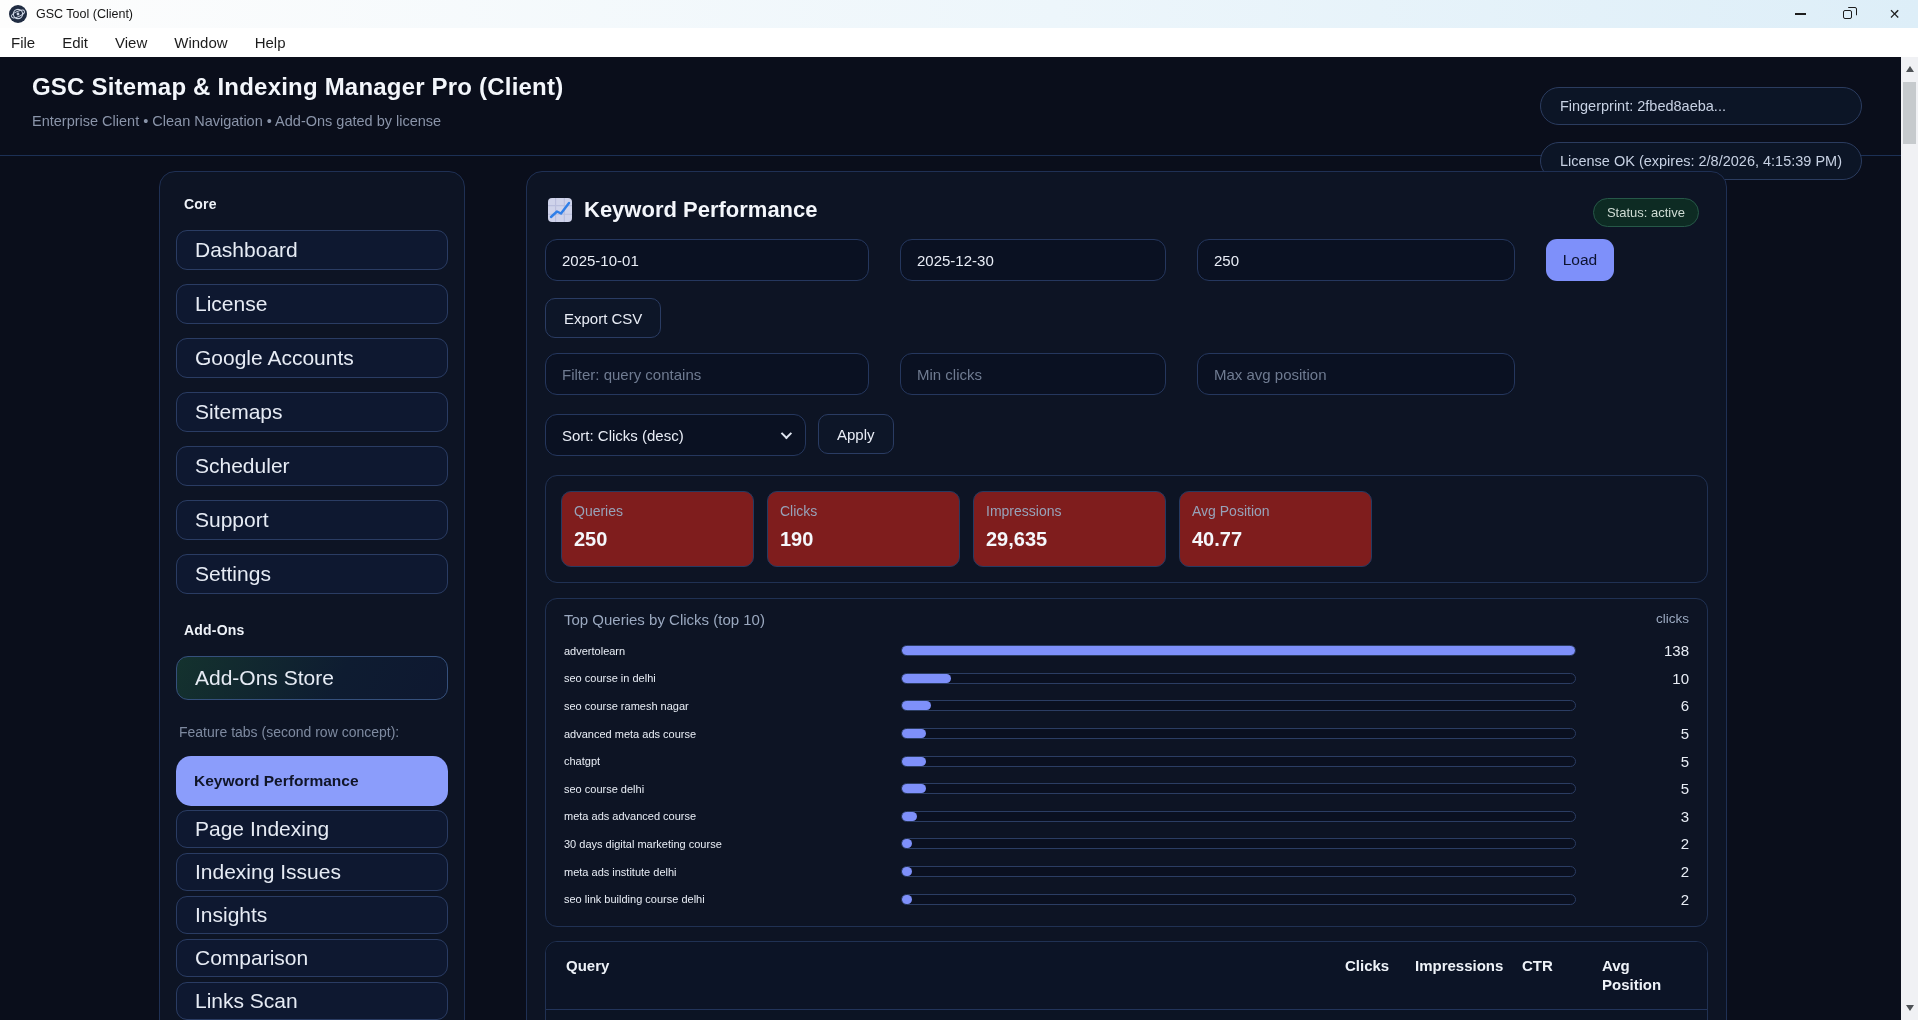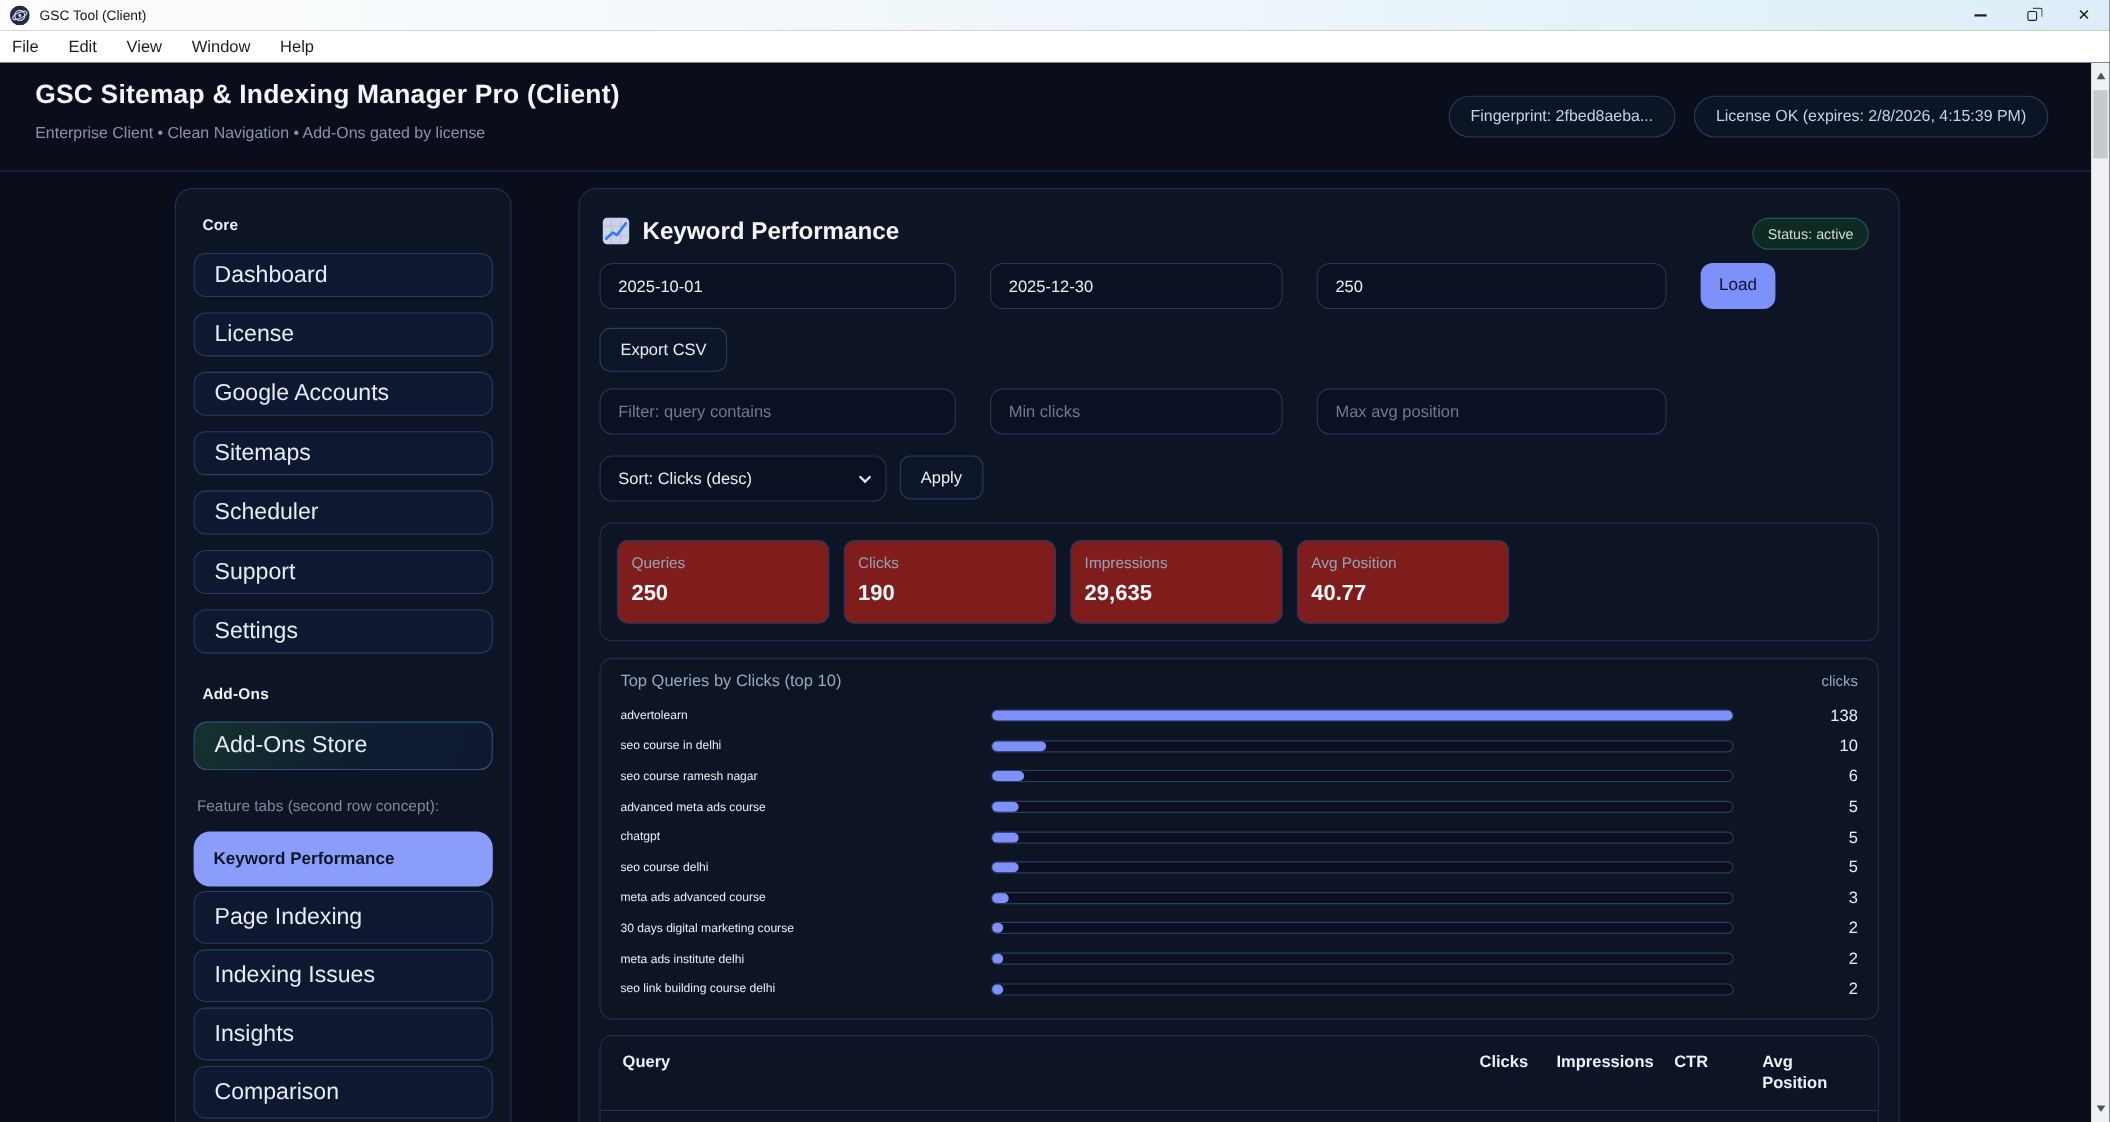--- a/index.html
+++ b/index.html
@@ -28,39 +28,39 @@
   
   .menubar { height:29px; background:#ffffff; display:flex; align-items:center; gap:27px; padding-left:11px; }
   .menu-item { font-size:15px; color:#1c1c1c; cursor:default; }
 
   
   .app { position:relative; height:963px; overflow:hidden; background:#0a0e1b; }
 
   .app-header { height:99px; border-bottom:1px solid #1c3055; position:relative; }
   .app-header h1 { margin:0; position:absolute; left:32px; top:16px; font-size:24px; color:#f3f6fb; letter-spacing:.2px; }
   .app-header .subtitle { position:absolute; left:32px; top:56px; font-size:14.5px; color:#8a94a9; }
-  .header-pills { position:absolute; right:56px; top:30px; display:flex; gap:17px; }
+  .header-pills { position:absolute; right:56px; top:30px; display:flex; gap:17px;flex-direction:column; }
   .pill { height:38px; display:flex; align-items:center; padding:0 19px; border-radius:19px;
           background:#0c1526; border:1px solid #2b3c5f; color:#c7d1e3; font-size:14.5px; white-space:nowrap; }
 
   
   .sidebar {
     position:absolute; left:159px; top:114px; width:306px; height:980px;
     background:#0d1424; border:1px solid #1f3054; border-radius:16px; padding:22px 16px;
   }
   .side-section-label { font-size:14px; font-weight:bold; color:#eef2f8; margin:2px 0 18px 8px; letter-spacing:.2px; }
   .side-section-label.addons { margin-top:28px; }
   .side-btn {
     height:40px; border:1px solid #2a3c63; border-radius:11px; background:#0e1830;
     color:#e6ebf4; font-size:21px; display:flex; align-items:center; padding:0 18px;
     margin-bottom:14px; cursor:default; white-space:nowrap;
   }
   .side-btn.store { background:linear-gradient(115deg,#14322e 0%,#0e1c31 60%,#0e1830 100%); border-color:#35507c; height:44px; border-radius:12px; }
   .feature-note { font-size:14px; color:#7e8aa0; margin:24px 0 16px 3px; }
-  .side-btn.tab { margin-bottom:5px; height:48px; }
+  .side-btn.tab { margin-bottom:5px; height:38px; }
   .side-btn.tab.active {
     background:#8b9dfb; border:none; color:#101528; font-weight:bold;
     height:50px; border-radius:15px; font-size:15.5px; margin-bottom:4px;
   }
 
   
   .main {
     position:absolute; left:526px; top:114px; width:1201px; height:1010px;
     background:#0d1424; border:1px solid #1f3054; border-radius:16px; padding:18px;
   }
@@ -99,21 +99,21 @@
           transform:rotate(45deg) translateY(-2px); margin-left:10px; }
 
   
   .summary-panel { border:1px solid #203153; border-radius:12px; padding:15px; display:flex; gap:13px; margin-bottom:15px; }
   .stat-card { width:193px; height:76px; background:#7f1d1d; border:1px solid #263a61; border-radius:10px; padding:11px 12px; }
   .stat-label { font-size:14px; color:#97a2b8; margin-bottom:9px; }
   .stat-value { font-size:20px; font-weight:bold; color:#f5f7fb; }
 
   
   .chart-panel { border:1px solid #203153; border-radius:12px; padding:12px 18px 13px; margin-bottom:14px; }
-  .chart-head { display:flex; justify-content:space-between; align-items:center; margin-bottom:9px; }
+  .chart-head { display:flex; justify-content:space-between; margin-bottom:9px; }
   .chart-title { font-size:15px; color:#9aa8bf; }
   .chart-unit { font-size:13.5px; color:#9aa8bf; }
   .chart-row { display:flex; align-items:center; height:27.6px; }
   .chart-label { width:337px; font-size:11px; color:#e8edf5; white-space:nowrap; overflow:hidden; }
   .chart-track { flex:1; height:11px; border:1px solid #2b3d63; background:#0a1020; border-radius:6px; position:relative; }
   .chart-fill { position:absolute; left:0; top:0; height:100%; background:#7e90fa; border-radius:6px; min-width:9px; }
   .chart-value { width:113px; text-align:right; font-size:15px; color:#e8edf5; }
 
   
   .table-panel { border:1px solid #203153; border-radius:12px; overflow:hidden; background:#0c1424; }

